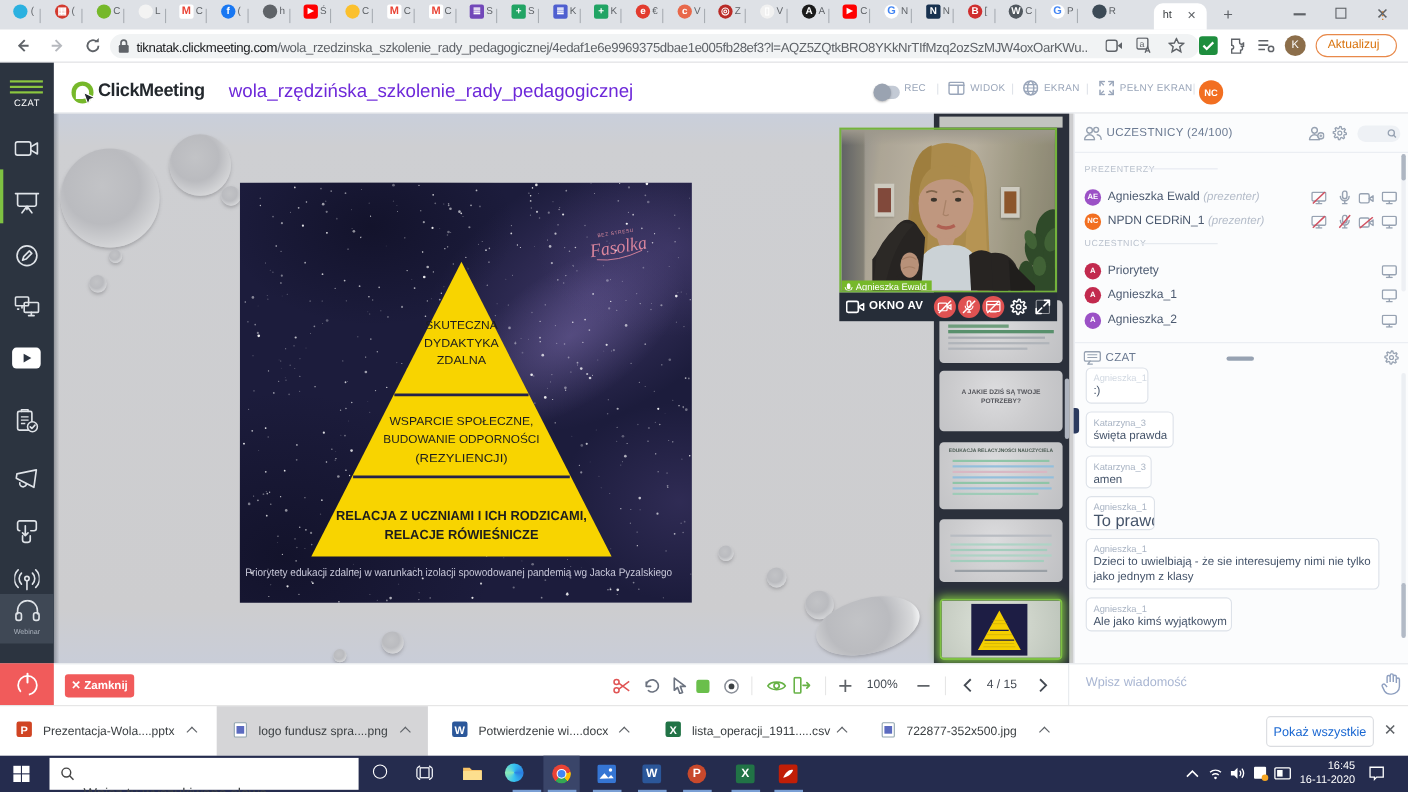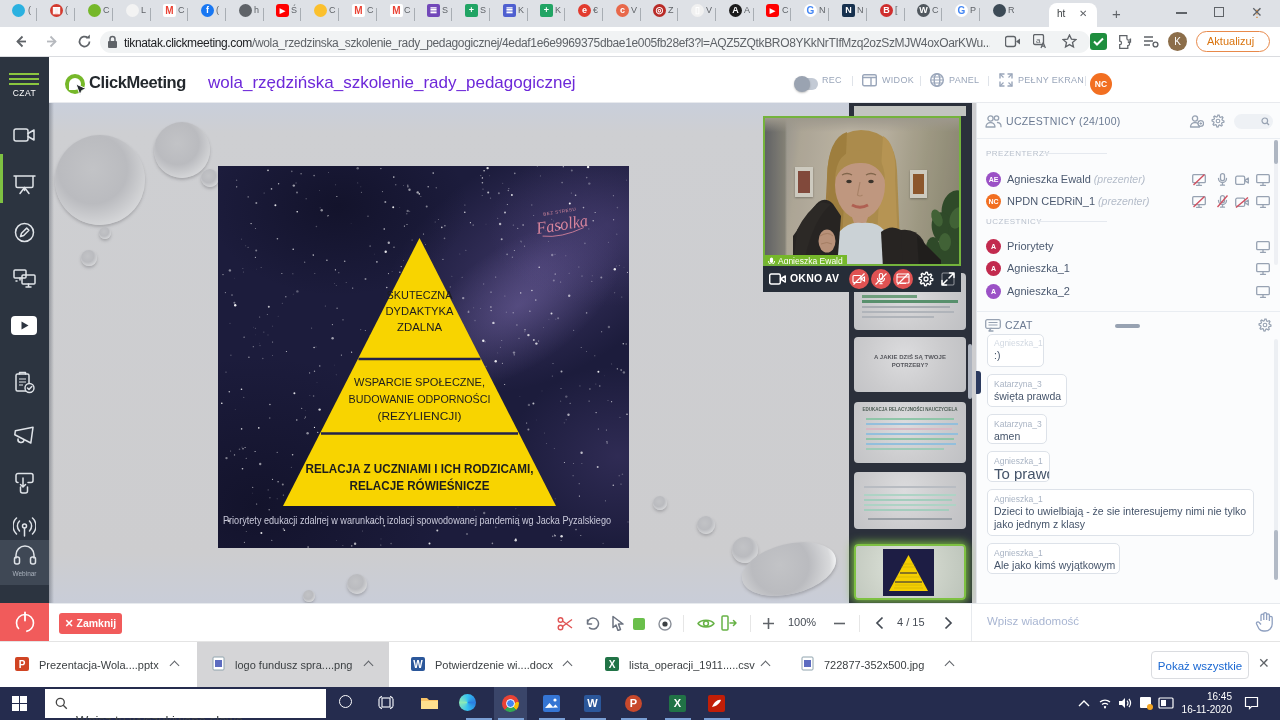--- a/index.html
+++ b/index.html
@@ -1151,21 +1151,21 @@
         <rect x="0.7" y="0.7" width="13.6" height="11" rx="1.5" stroke="#9aa6ba" stroke-width="1.4" fill="none" stroke-linecap="round"></rect>
         <path d="M1 3.5 h13.6 M9 3.5 v8" stroke="#9aa6ba" stroke-width="1.4" fill="none" stroke-linecap="round"></path>
       </svg>
 <div class="hitem" style="left:833px">WIDOK</div>
 <div class="hdiv" style="left:871px"></div>
 <svg class="abs" style="left:881px;top:16px" width="14" height="14" viewBox="0 0 14 14">
         <circle cx="7" cy="7" r="6.3" stroke="#9aa6ba" stroke-width="1.4" fill="none" stroke-linecap="round"></circle>
         <ellipse cx="7" cy="7" rx="2.8" ry="6.3" stroke="#9aa6ba" stroke-width="1.4" fill="none" stroke-linecap="round"></ellipse>
         <path d="M1 7 h12 M1.8 4 h10.4 M1.8 10 h10.4" stroke="#9aa6ba" stroke-width="1.1" fill="none"></path>
       </svg>
-<div class="hitem" style="left:900px">PANEL</div>
+<div class="hitem" style="left:900px">EKRAN</div>
 <div class="hdiv" style="left:939px"></div>
 <svg class="abs" style="left:950px;top:16px" width="14" height="14" viewBox="0 0 14 14">
         <path d="M5 1 H1 v4 M9 1 h4 v4 M5 13 H1 v-4 M9 13 h4 v-4" stroke="#9aa6ba" stroke-width="1.4" fill="none" stroke-linecap="round"></path>
         <path d="M1 1 l3.5 3.5 M13 1 l-3.5 3.5 M1 13 l3.5-3.5 M13 13 l-3.5-3.5" stroke="#9aa6ba" stroke-width="1.2"></path>
       </svg>
 <div class="hitem" style="left:969px">PEŁNY EKRAN</div>
 <div class="hdiv" style="left:1036px"></div>
 <div class="abs" style="left:1041px;top:16px;width:22px;height:22px;border-radius:50%;background:#f26f21;color:#fff;font-size:8.5px;font-weight:bold;text-align:center;line-height:22px">NC</div>
 </div>
   <div class="abs" id="toolbar">

